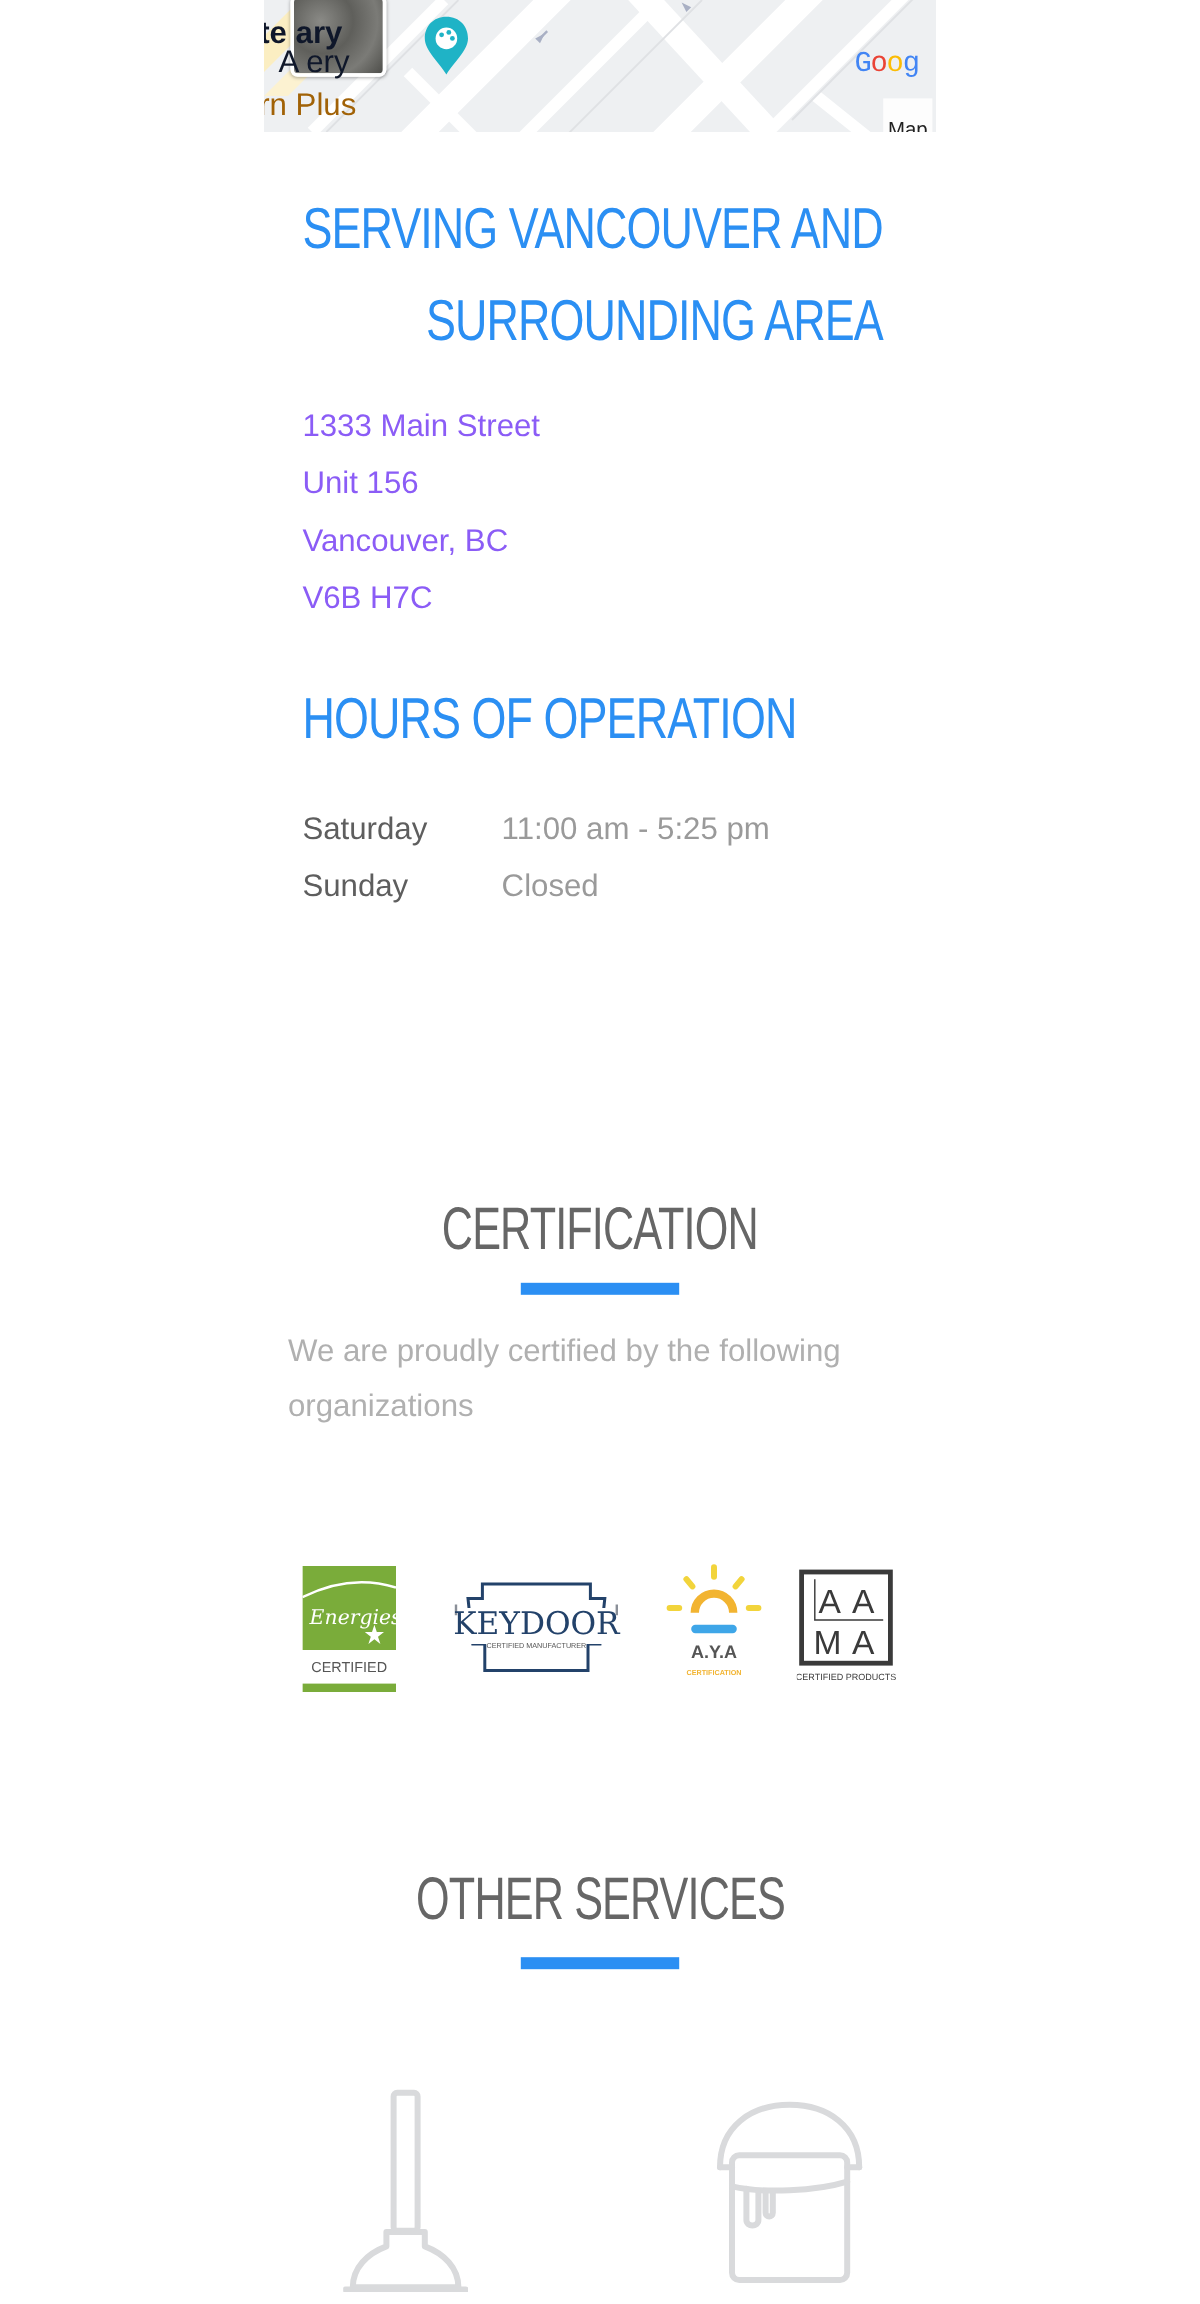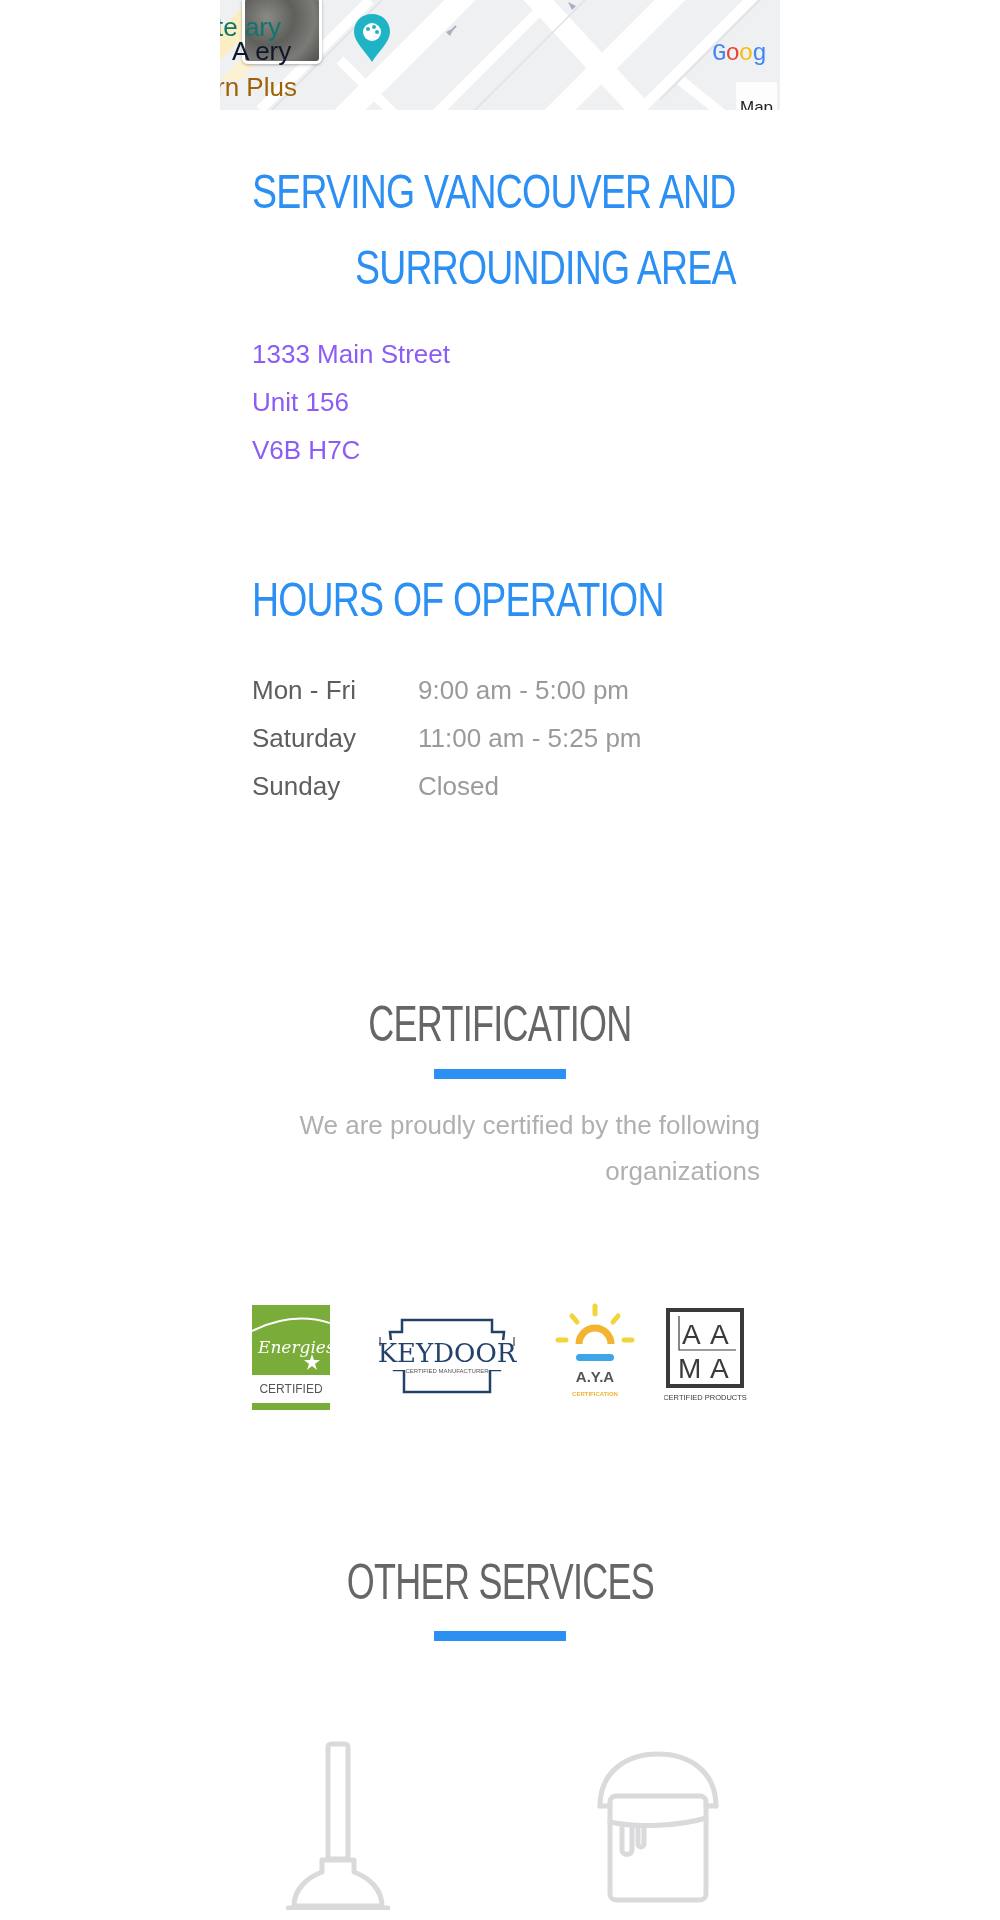--- a/index.html
+++ b/index.html
@@ -23,21 +23,21 @@
   .hours-title { position: absolute; left: 32px; top: 570px; line-height: 60px; }
   .hours { position: absolute; left: 32px; top: 666px; font-size: 26px; line-height: 48px; }
   .hours-row { display: flex; }
   .hours-day { width: 166px; color: #5e5e5e; }
   .hours-time { color: #9a9a9a; }
 
   
   .section-title { position: absolute; left: 0; width: 560px; text-align: center; color: #666666; font-size: 50px; line-height: 60px; font-family: "Liberation Sans", sans-serif; }
   .section-title span { display: inline-block; transform: scaleX(0.72); letter-spacing: -1px; }
   .underline { position: absolute; left: 214px; width: 132px; height: 10px; background: #2b8ff3; }
-  .cert-desc { position: absolute; left: 20px; top: 1102px; width: 520px; text-align: right; color: #b0b0b0; font-size: 26px; line-height: 46px; }
+  .cert-desc { position: absolute; left: 20px; top: 1102px; width: 520px; text-align: left; color: #b0b0b0; font-size: 26px; line-height: 46px; }
 
   
   .logos { position: absolute; left: 32px; top: 1300px; width: 500px; height: 115px; }
   .logo { position: absolute; top: 0; }
 
   
   .service-icon { position: absolute; top: 1730px; }
 </style>
 </head>
 <body>
@@ -64,21 +64,21 @@
       <g stroke="#dfe1e4" stroke-width="1.5" fill="none">
         <line x1="52" y1="110" x2="162" y2="0"></line>
         <line x1="235" y1="130" x2="365" y2="0"></line>
         <line x1="440" y1="100" x2="550" y2="-10"></line>
       </g>
       <polygon points="234,28 226,32 230,36" fill="#a9b0c4"></polygon>
       <line x1="236" y1="26" x2="229" y2="33" stroke="#a9b0c4" stroke-width="2"></line>
       <polygon points="348,2 356,6 352,10" fill="#a9b0c4"></polygon>
     </svg>
     <div class="map-thumb"></div>
-    <div class="map-label" style="left:-4px; top:14px; color:#0f766e;">te      ary</div>
+    <div class="map-label" style="left:-4px; top:14px; color:#0f172a;font-weight:bold;">te      ary</div>
     <div class="map-label" style="left:-4px; top:38px; color:#0f172a;margin-left:16px;">A      ery</div>
     <svg style="left:132px; top:12px;" width="40" height="52">
       <path d="M20 2 C9 2 2 10 2 20 C2 30 14 40 20 50 C26 40 38 30 38 20 C38 10 31 2 20 2 Z" fill="#1fb3c6"></path>
       <circle cx="20" cy="20" r="9" fill="#ffffff"></circle>
       <circle cx="16" cy="17" r="2" fill="#1fb3c6"></circle>
       <circle cx="22" cy="15" r="2" fill="#1fb3c6"></circle>
       <circle cx="25" cy="20" r="2" fill="#1fb3c6"></circle>
     </svg>
     <div class="map-label" style="left:-4px; top:74px; color:#a16207;text-align:center;">rn Plus</div>
     <div class="google-logo"><span style="color:#4285f4">G</span><span style="color:#ea4335">o</span><span style="color:#fbbc05">o</span><span style="color:#4285f4">g</span></div>
@@ -86,32 +86,29 @@
   </div>
 
   <div class="serve-title">
     <div class="heading-blue">SERVING VANCOUVER AND</div>
     <div class="heading-blue">SURROUNDING AREA</div>
   </div>
 
   <div class="address">
     <div>1333 Main Street</div>
     <div>Unit 156</div>
+    <div>Vancouver, BC</div>
     <div>V6B H7C</div>
   </div>
 
   <div class="hours-title">
     <div class="heading-blue">HOURS OF OPERATION</div>
   </div>
 
   <div class="hours">
-    <div class="hours-row">
-      <div class="hours-day">Mon - Fri</div>
-      <div class="hours-time">9:00 am - 5:00 pm</div>
-    </div>
     <div class="hours-row">
       <div class="hours-day">Saturday</div>
       <div class="hours-time">11:00 am - 5:25 pm</div>
     </div>
     <div class="hours-row">
       <div class="hours-day">Sunday</div>
       <div class="hours-time">Closed</div>
     </div>
   </div>
 

